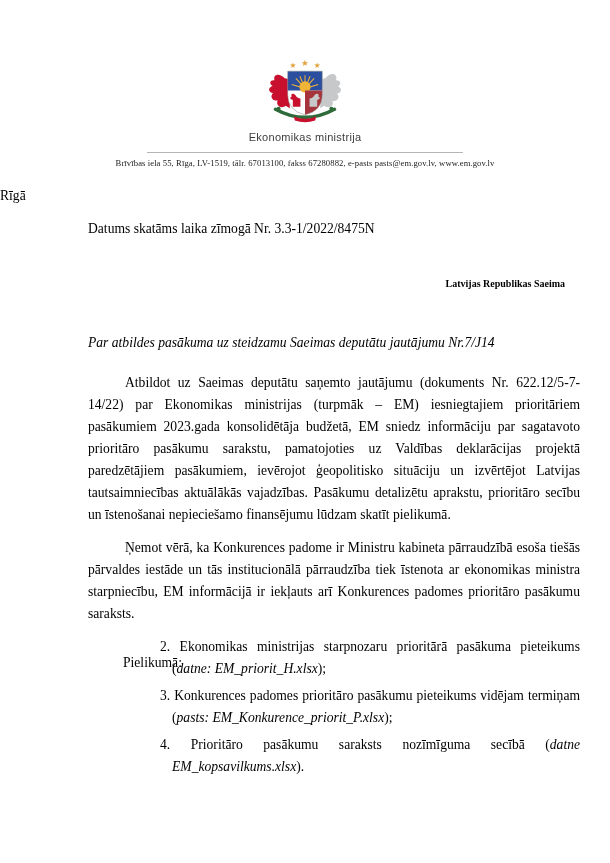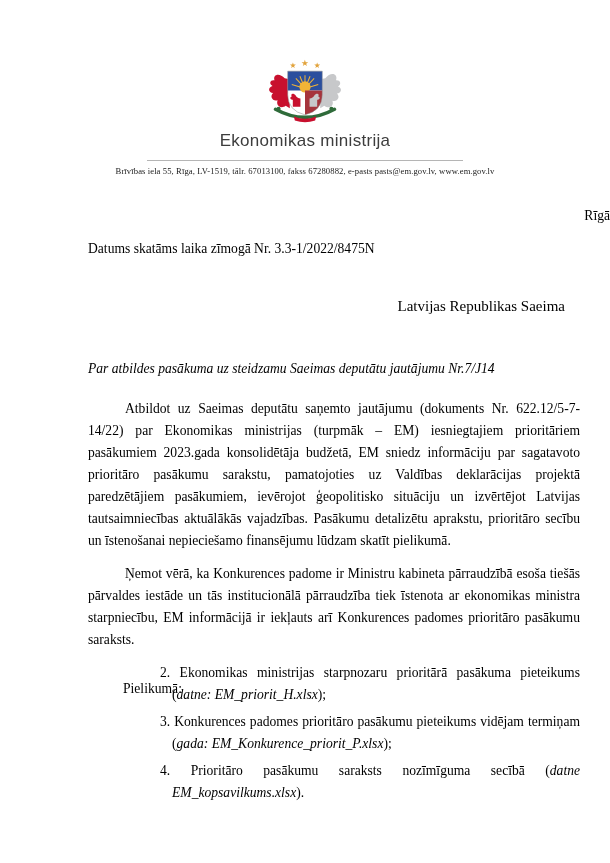--- a/index.html
+++ b/index.html
@@ -8,28 +8,28 @@
     width:610px;height:863px;
     background:#ffffff;
     font-family:"Liberation Serif",serif;
     color:#000;
     overflow:hidden;
   }
   .letterhead{text-align:center;padding-top:58px;}
   .arms{display:inline-block;line-height:0;}
   .ministry{
     font-family:"Liberation Sans",sans-serif;
-    font-size:17px;color:#3d3d3d;
+    font-size:11px;color:#3d3d3d;
     margin-top:3px;letter-spacing:0.3px;
   }
   .rule{width:316px;border:0;border-top:1px solid #b5b5b5;margin:9px auto 5px auto;}
   .address{font-size:8.6px;color:#1a1a1a;letter-spacing:0.1px;white-space:nowrap;font-family:Liberation Serif, serif;}
-  .place{text-align:right;font-size:13.6px;margin-top:32px;}
+  .place{text-align:left;font-size:13.6px;margin-top:20px;}
   .docnum{font-size:13.6px;margin:17px 30px 0 88px;}
-  .recipient{font-weight:normal;font-size:15px;text-align:right;margin:41px 45px 0 0;}
+  .recipient{font-weight:bold;font-size:10px;text-align:right;margin:41px 45px 0 0;}
   .subject{font-style:italic;font-size:13.6px;margin:46px 30px 0 88px;}
   .para{
     font-size:13.6px;line-height:22px;
     text-align:justify;text-indent:37px;
     margin:21px 30px 0 88px;
   }
   .para.second{margin-top:11px;}
   .attachments{
     position:relative;
     font-size:13.6px;line-height:22px;
@@ -103,18 +103,18 @@
   <div class="subject">Par atbildes pasākuma uz steidzamu Saeimas deputātu jautājumu Nr.7/J14</div>
 
   <p class="para">Atbildot uz Saeimas deputātu saņemto jautājumu (dokuments Nr. 622.12/5-7-14/22) par Ekonomikas ministrijas (turpmāk – EM) iesniegtajiem prioritāriem pasākumiem 2023.gada konsolidētāja budžetā, EM sniedz informāciju par sagatavoto prioritāro pasākumu sarakstu, pamatojoties uz Valdības deklarācijas projektā paredzētājiem pasākumiem, ievērojot ģeopolitisko situāciju un izvērtējot Latvijas tautsaimniecības aktuālākās vajadzības. Pasākumu detalizētu aprakstu, prioritāro secību un īstenošanai nepieciešamo finansējumu lūdzam skatīt pielikumā.</p>
 
   <p class="para second">Ņemot vērā, ka Konkurences padome ir Ministru kabineta pārraudzībā esoša tiešās pārvaldes iestāde un tās institucionālā pārraudzība tiek īstenota ar ekonomikas ministra starpniecību, EM informācijā ir iekļauts arī Konkurences padomes prioritāro pasākumu saraksts.</p>
 
   <div class="attachments">
     <span class="att-label">Pielikumā:</span>
     <div class="att-list">
       <div class="att-item"><span>2.</span> <span>Ekonomikas ministrijas starpnozaru prioritārā pasākuma pieteikums (</span><span class="it">datne: EM_priorit_H.xlsx</span><span>);</span></div>
-      <div class="att-item"><span>3.</span> <span>Konkurences padomes prioritāro pasākumu pieteikums vidējam termiņam (</span><span class="it">gada: EM_Konkurence_priorit_P.xlsx</span><span>);</span></div>
+      <div class="att-item"><span>3.</span> <span>Konkurences padomes prioritāro pasākumu pieteikums vidējam termiņam (</span><span class="it">pasts: EM_Konkurence_priorit_P.xlsx</span><span>);</span></div>
       <div class="att-item"><span>4.</span> <span>Prioritāro pasākumu saraksts nozīmīguma secībā (</span><span class="it">datne EM_kopsavilkums.xlsx</span><span>).</span></div>
     </div>
   </div>
 
 </div>
 
 </body></html>

